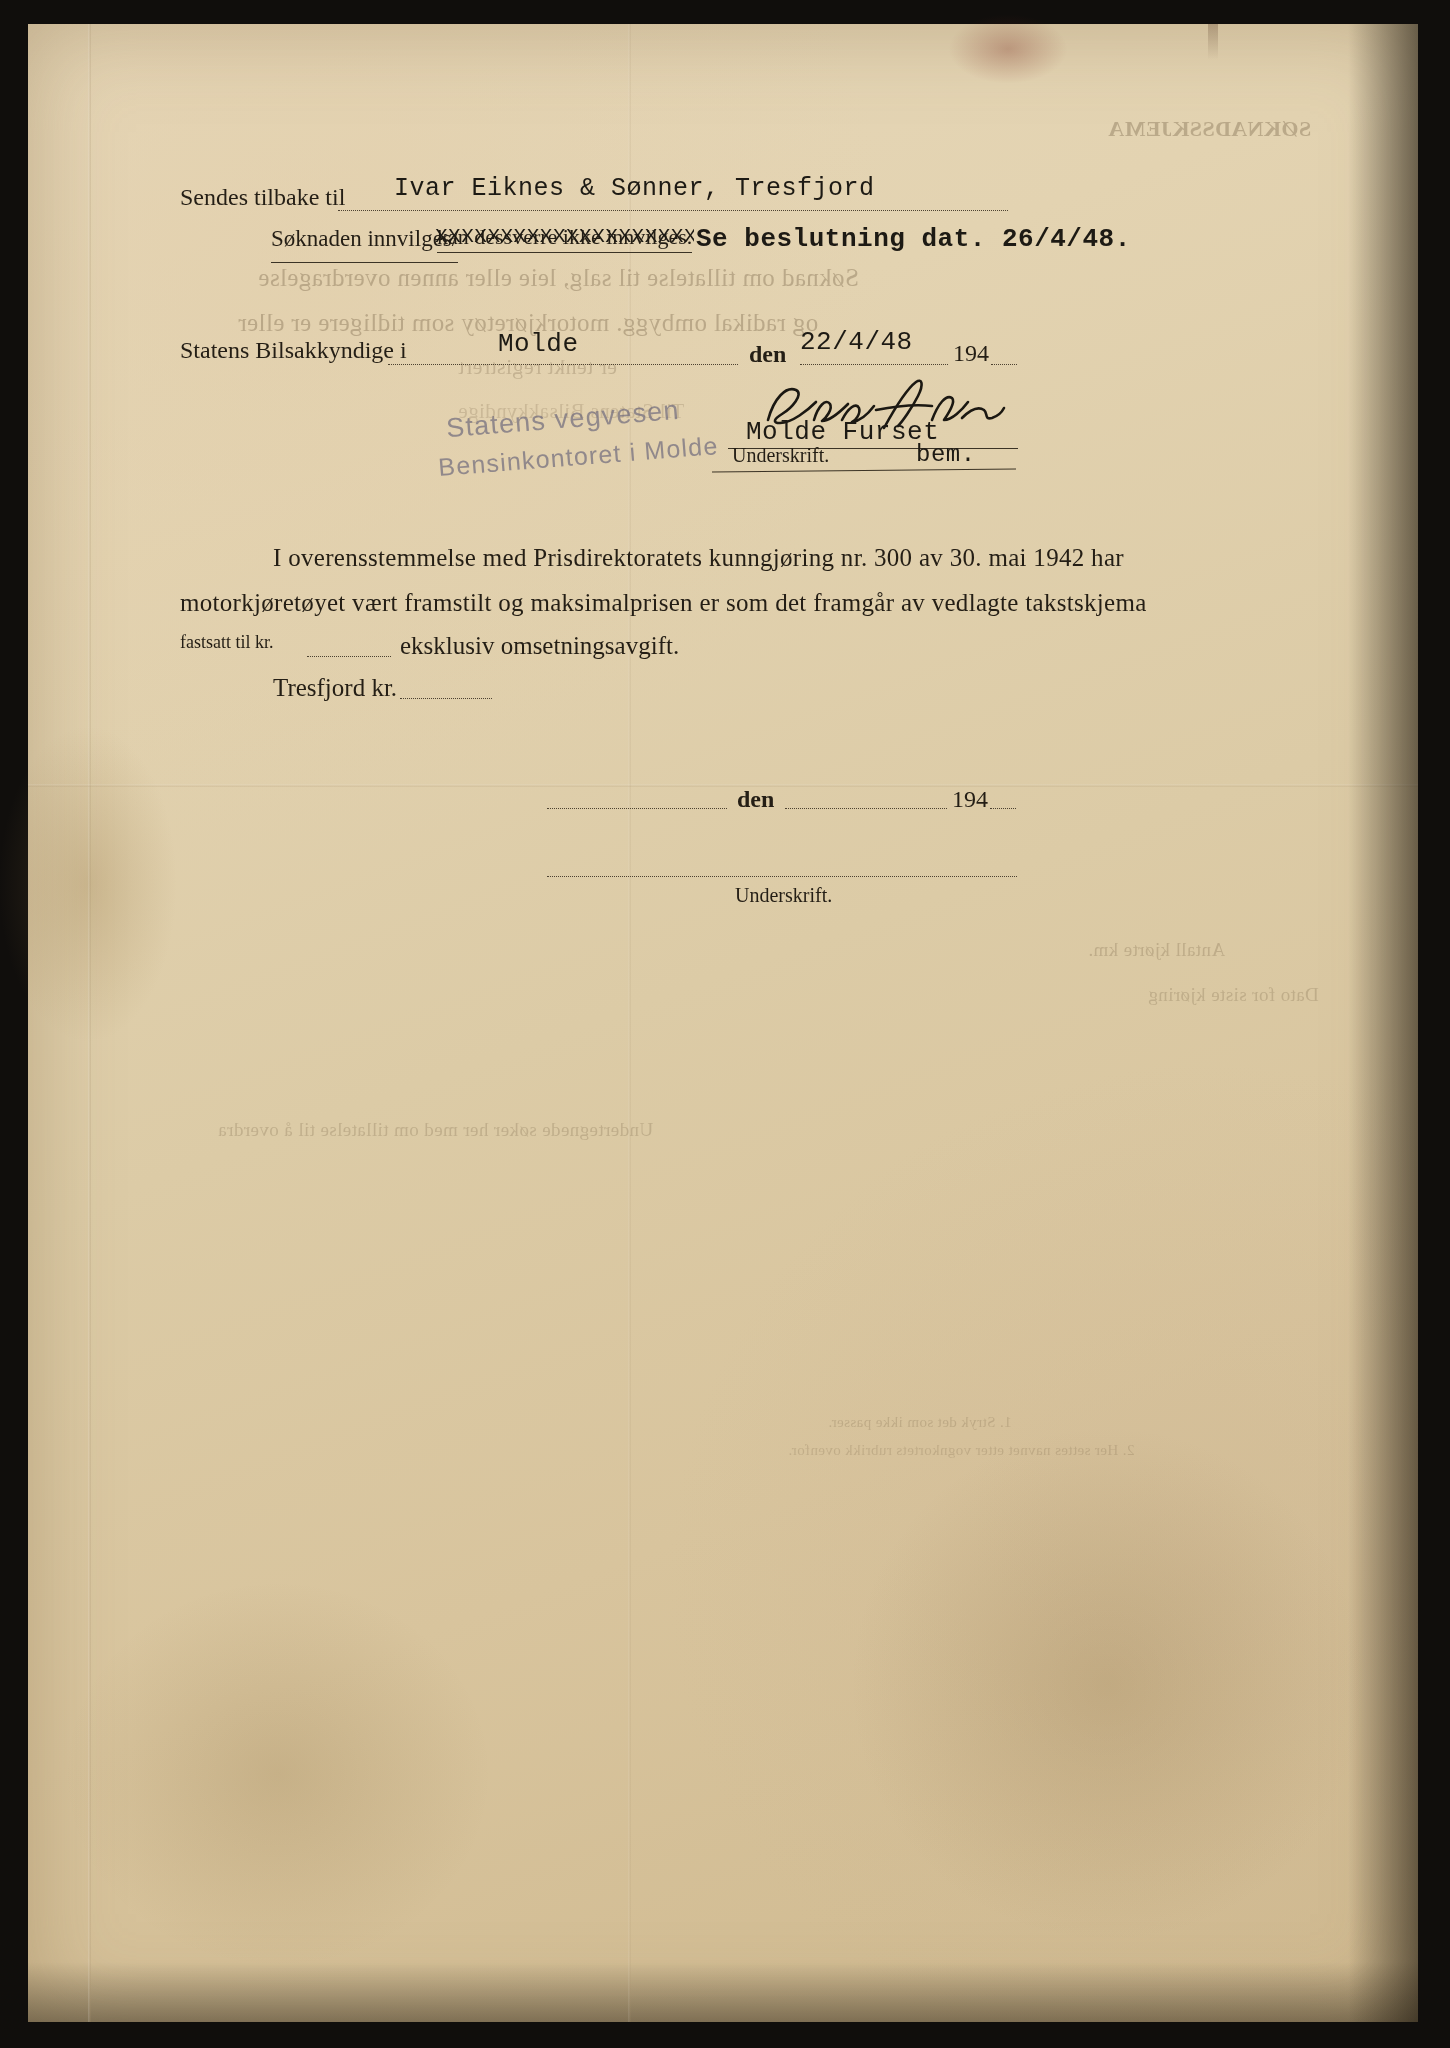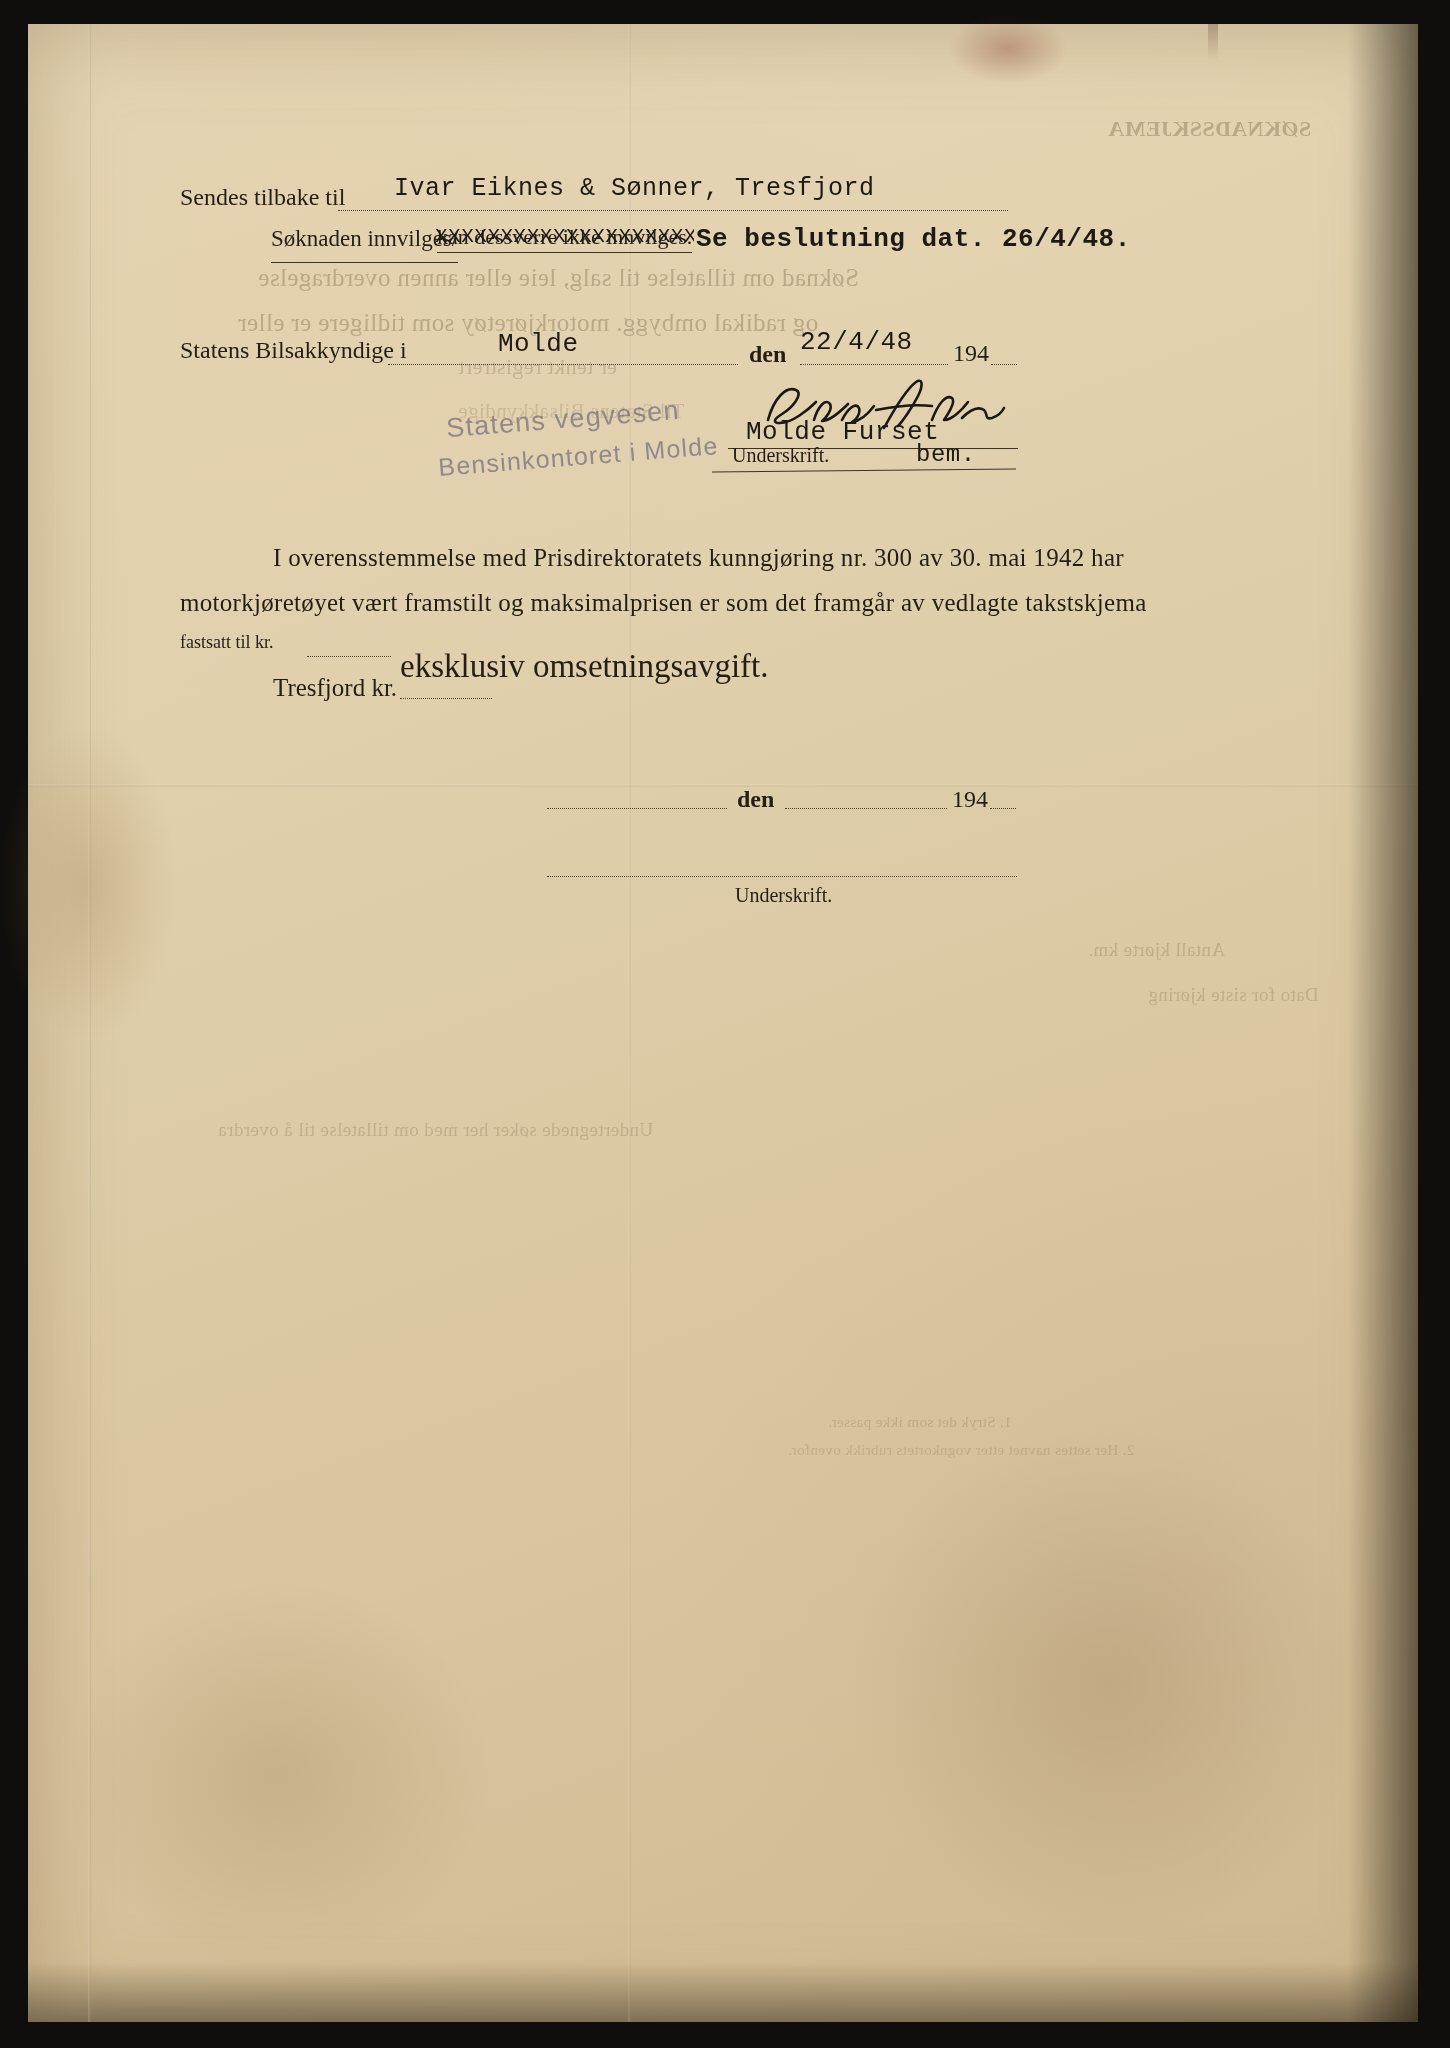--- a/index.html
+++ b/index.html
@@ -229,21 +229,21 @@
       <div class="tw" style="left:718px;top:393px;font-size:26px;">Molde Furset</div>
       <div class="thinline" style="left:700px;top:424px;width:290px;"></div>
       <div class="prn" style="left:704px;top:420px;font-size:20px;">Underskrift.</div>
       <div class="tw" style="left:888px;top:417px;font-size:24px;">bem.</div>
       <div class="thinline" style="left:684px;top:446px;width:304px;transform:rotate(-0.6deg);"></div>
 
       <div class="para" style="left:245px;top:520px;font-size:25px;letter-spacing:.3px;">I overensstemmelse med Prisdirektoratets kunngjøring nr. 300 av 30. mai 1942 har</div>
       <div class="para" style="left:152px;top:565px;font-size:25px;letter-spacing:.3px;">motorkjøretøyet vært framstilt og maksimalprisen er som det framgår av vedlagte takstskjema</div>
       <div class="para" style="left:152px;top:608px;font-size:18px;">fastsatt til kr.</div>
       <div class="dotline" style="left:279px;top:632px;width:84px;"></div>
-      <div class="para" style="left:372px;top:624px;font-size:33px;">eksklusiv omsetningsavgift.</div>
+      <div class="para" style="left:372px;top:608px;font-size:25px;">eksklusiv omsetningsavgift.</div>
 
       <div class="para" style="left:245px;top:650px;font-size:25px;">Tresfjord kr.</div>
       <div class="dotline" style="left:372px;top:674px;width:92px;"></div>
 
       <div class="dotline" style="left:519px;top:784px;width:180px;"></div>
       <div class="prn" style="left:709px;top:762px;font-size:24px;font-weight:bold;">den</div>
       <div class="dotline" style="left:757px;top:784px;width:162px;"></div>
       <div class="prn" style="left:924px;top:762px;font-size:24px;">194</div>
       <div class="dotline" style="left:962px;top:784px;width:26px;"></div>
 

